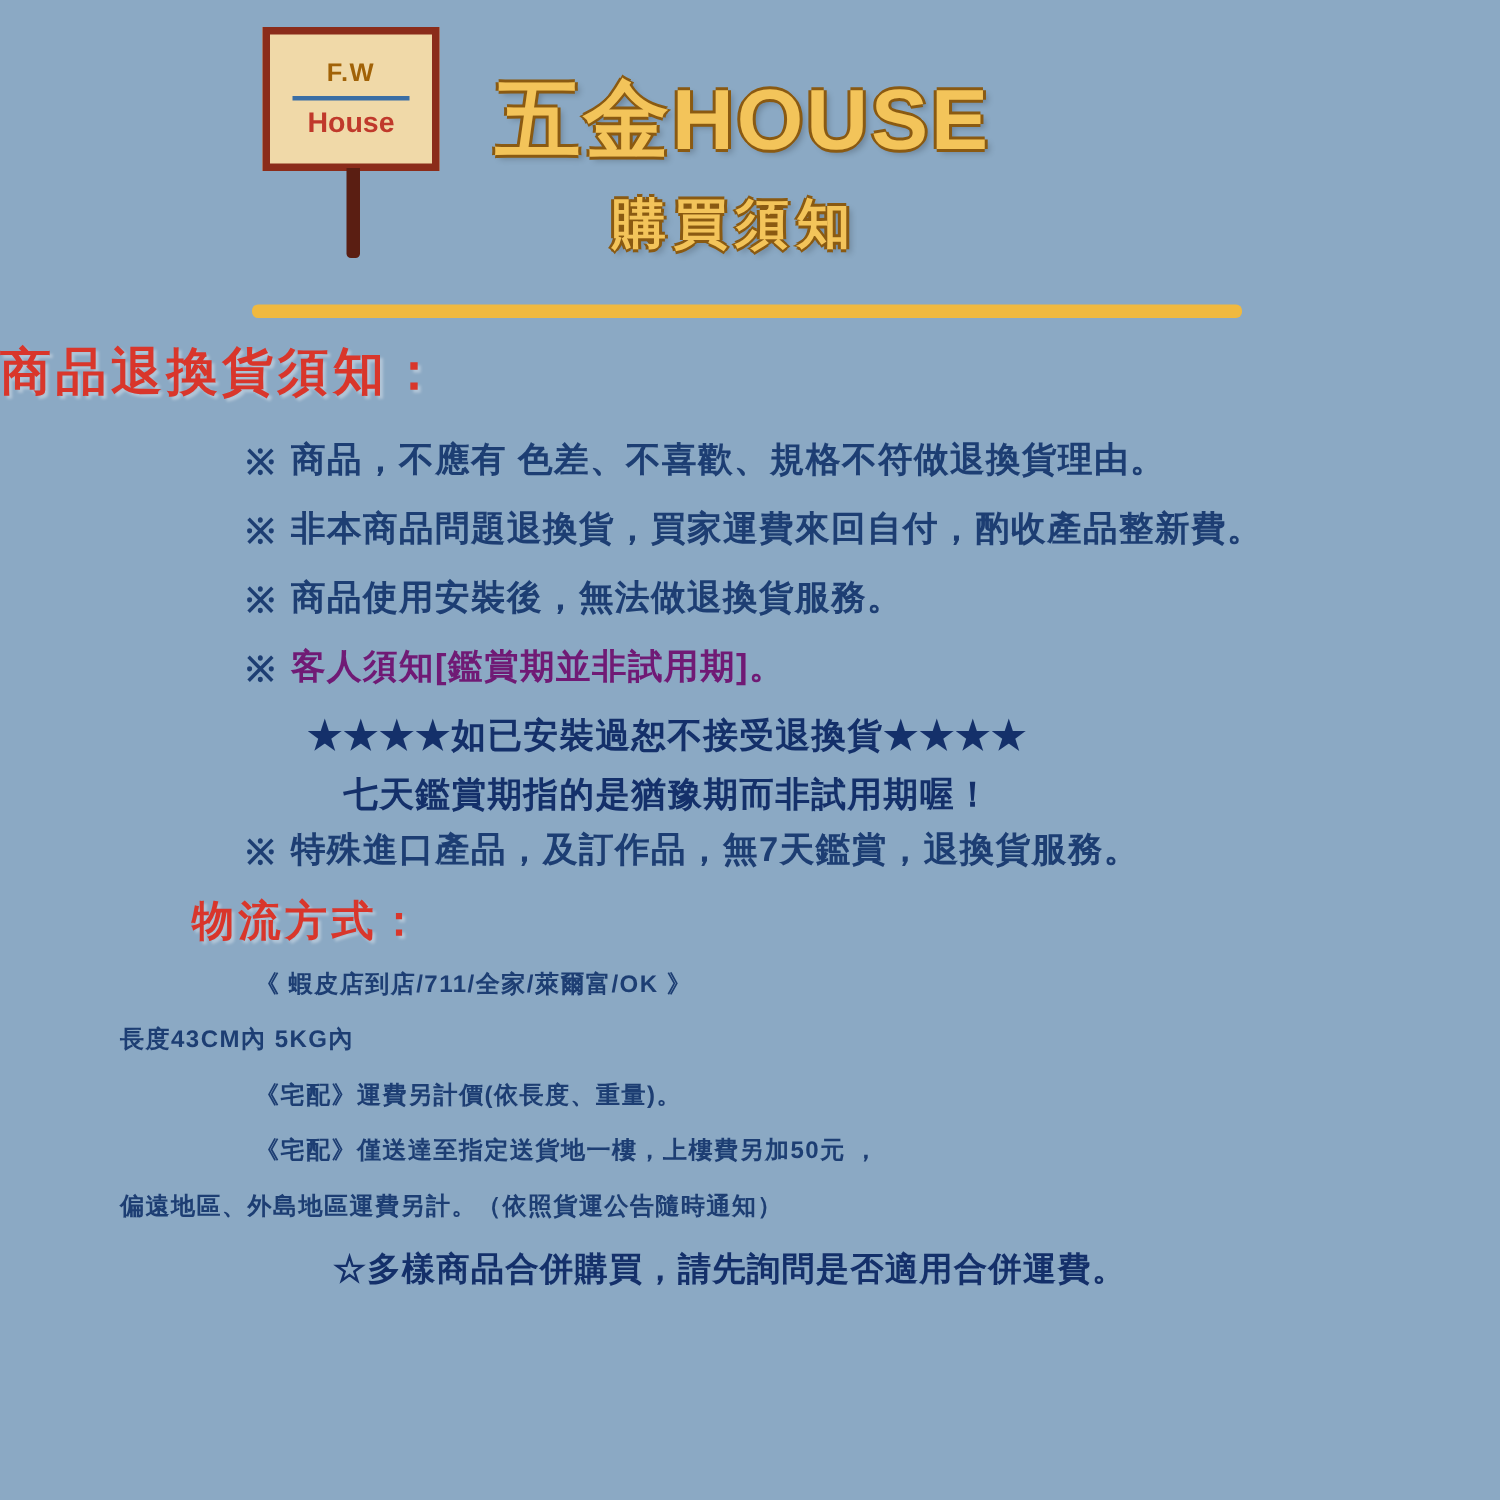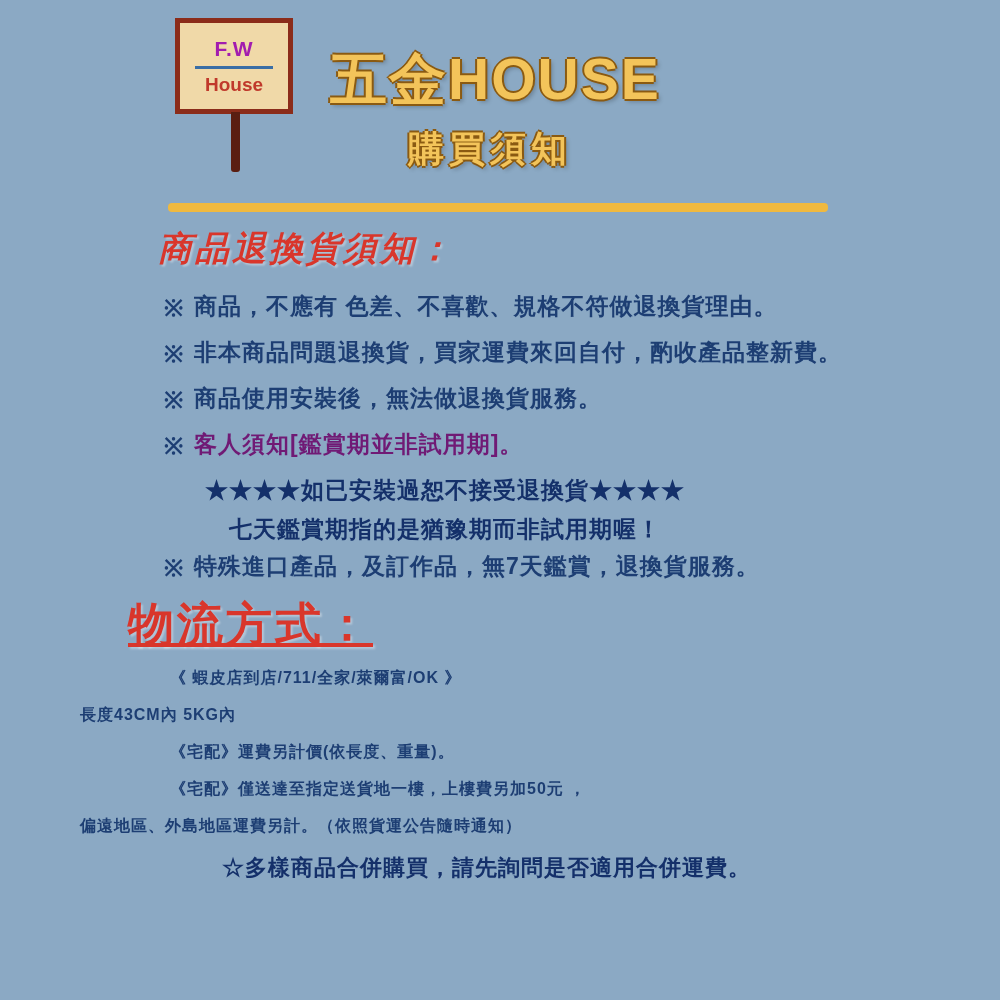--- a/index.html
+++ b/index.html
@@ -34,23 +34,23 @@
     height: 96px;
     background: #f0d9a8;
     border: 5px solid #8b2c1a;
     box-sizing: border-box;
     display: flex;
     flex-direction: column;
     align-items: center;
     justify-content: center;
   }
   .sign-top {
-    color: #a21caf;
-    font-weight: bold;
-    font-size: 21px;
+    color: #a16207;
+    font-weight: bold;
+    font-size: 17px;
     line-height: 1;
     letter-spacing: 1px;
   }
   .sign-rule {
     width: 78px;
     height: 3px;
     background: #3a6ea5;
     margin: 7px 0 6px 0;
   }
   .sign-bottom {
@@ -110,31 +110,28 @@
     top: 228px;
     width: 1000px;
   }
   .section-title {
     color: #d9362b;
     font-weight: bold;
     letter-spacing: 3px;
     text-shadow: 2px 2px 2px rgba(255,255,255,0.35);
   }
   .title-returns {
-    margin-left: 158px;
     font-size: 34px;
     line-height: 1.2;
-    font-style: italic;
   }
   .title-shipping {
     margin-left: 128px;
     margin-top: 8px;
-    font-size: 46px;
+    font-size: 28px;
     line-height: 1.2;
-    text-decoration: underline;
   }
   .bullets {
     margin-top: 22px;
   }
   .bullet-row {
     display: flex;
     align-items: flex-start;
     margin-left: 164px;
     margin-bottom: 14px;
     color: #1d3e73;

